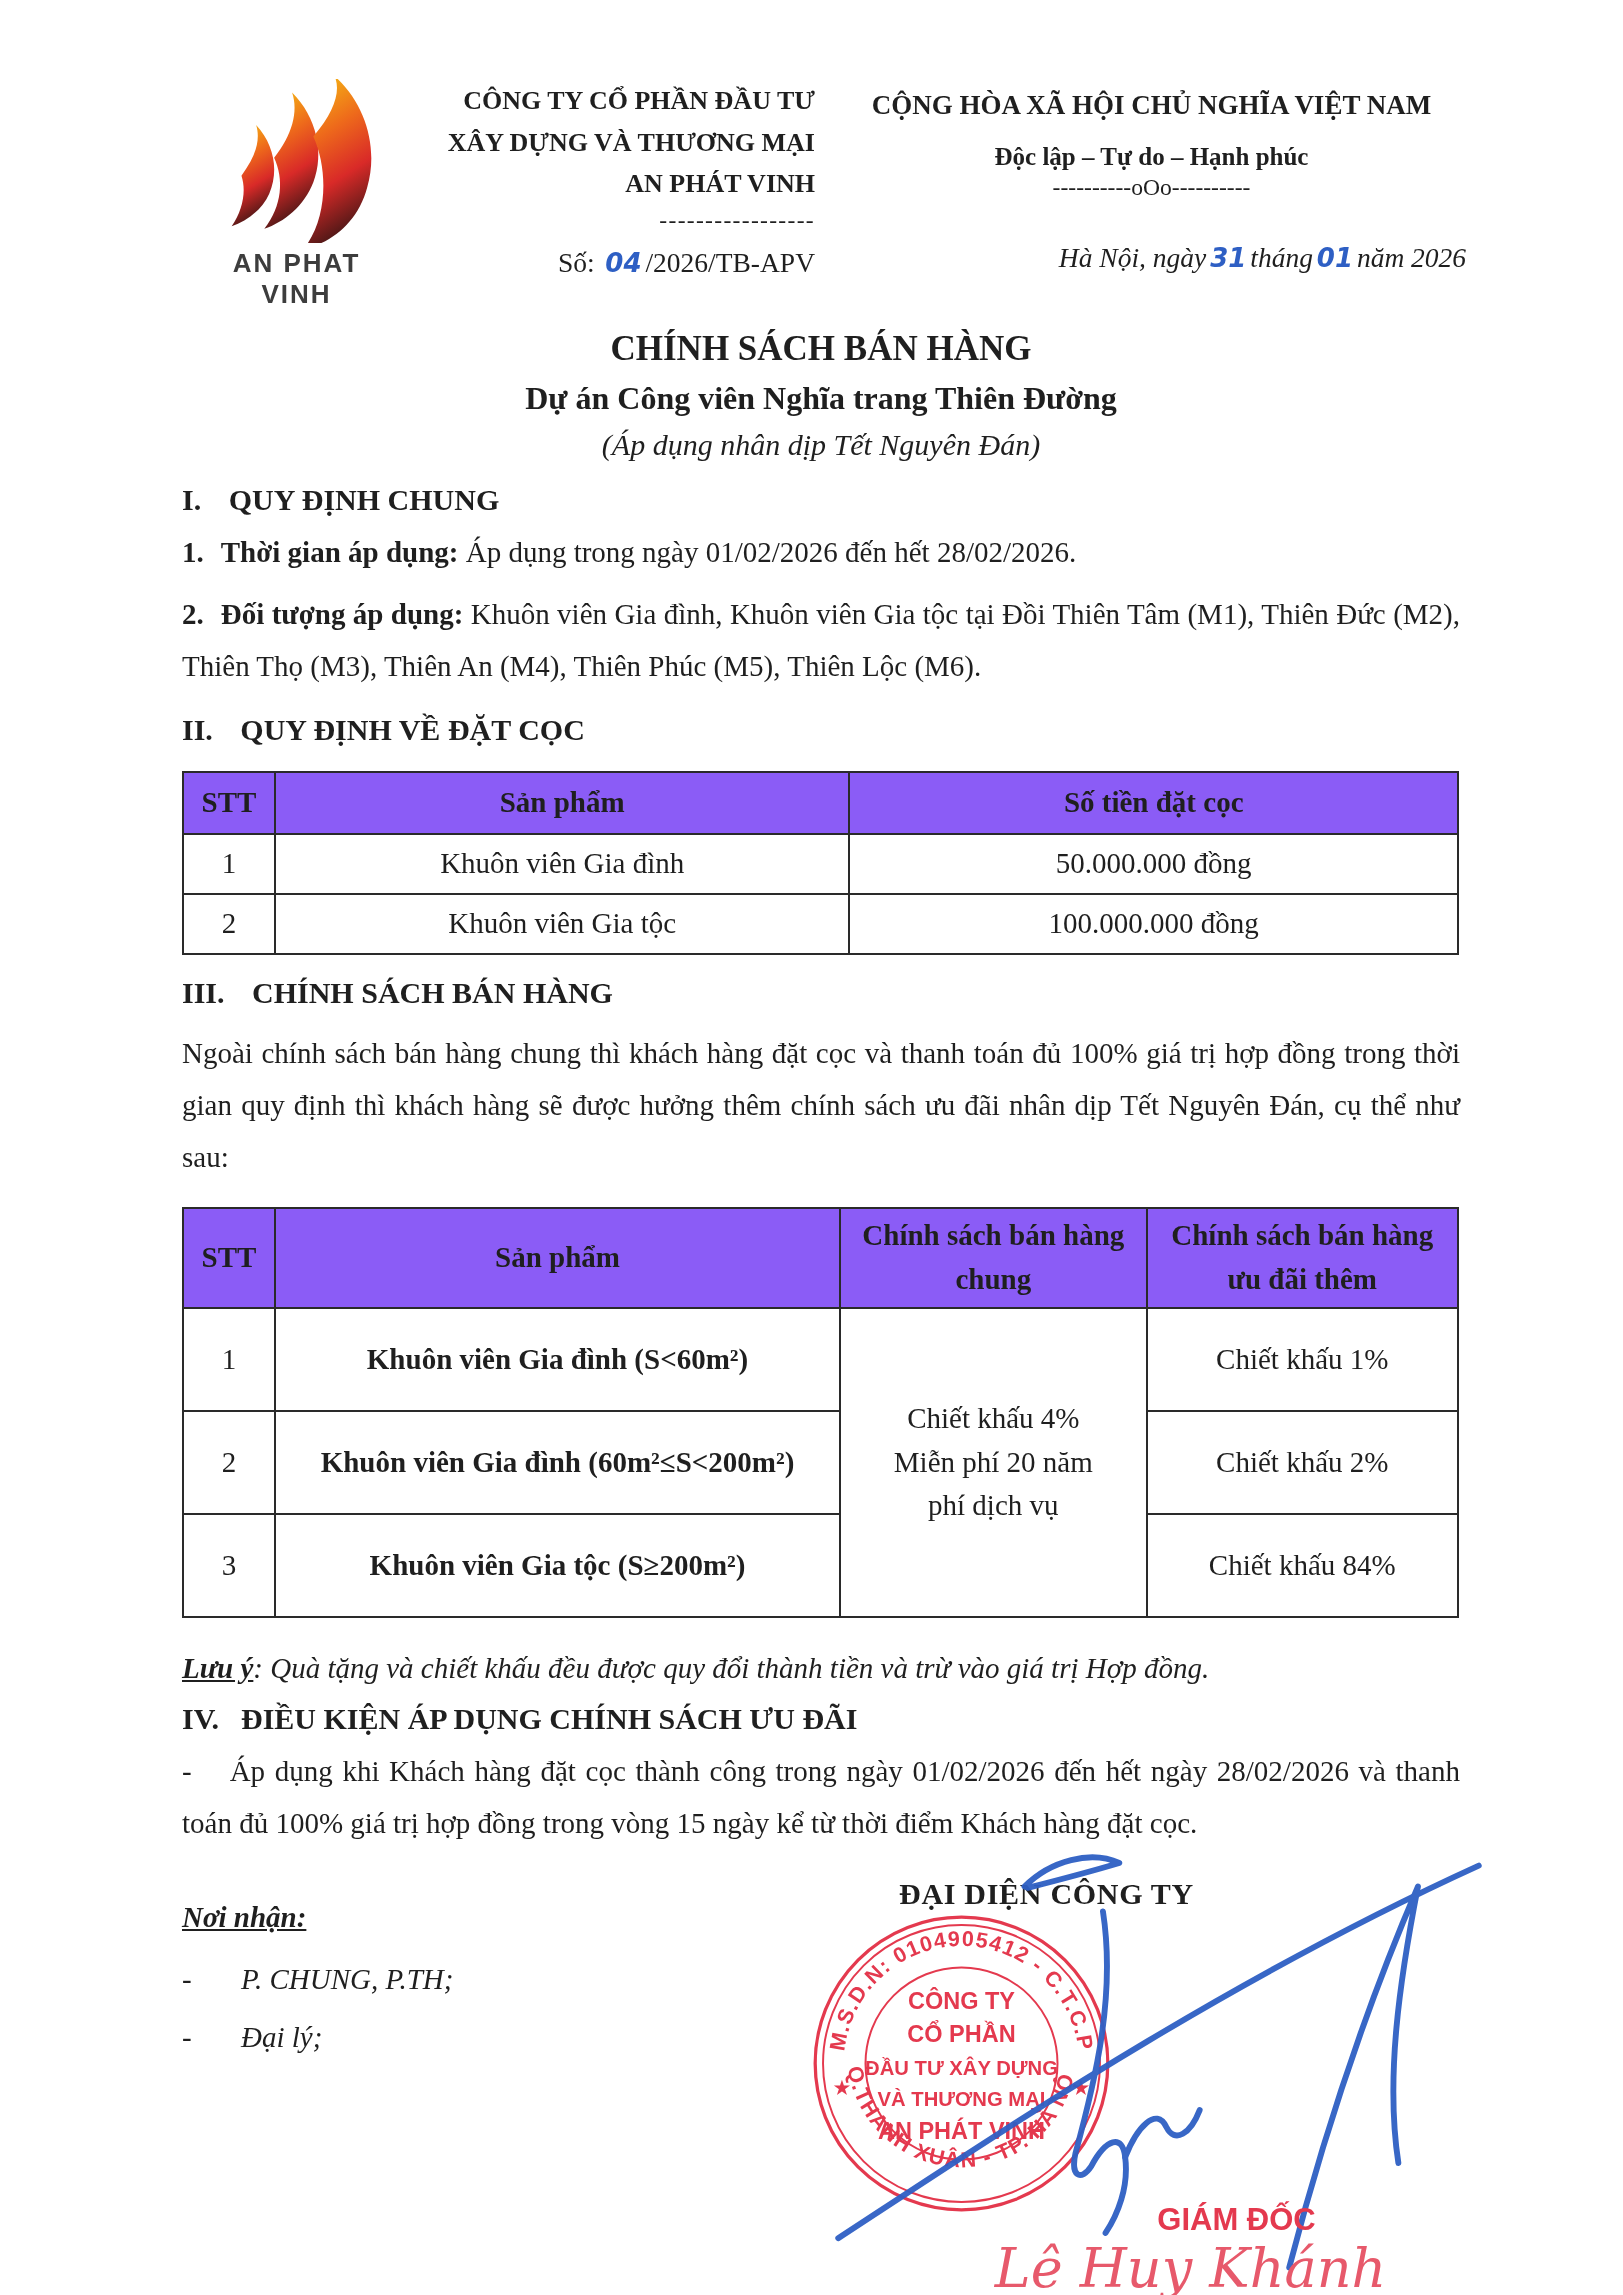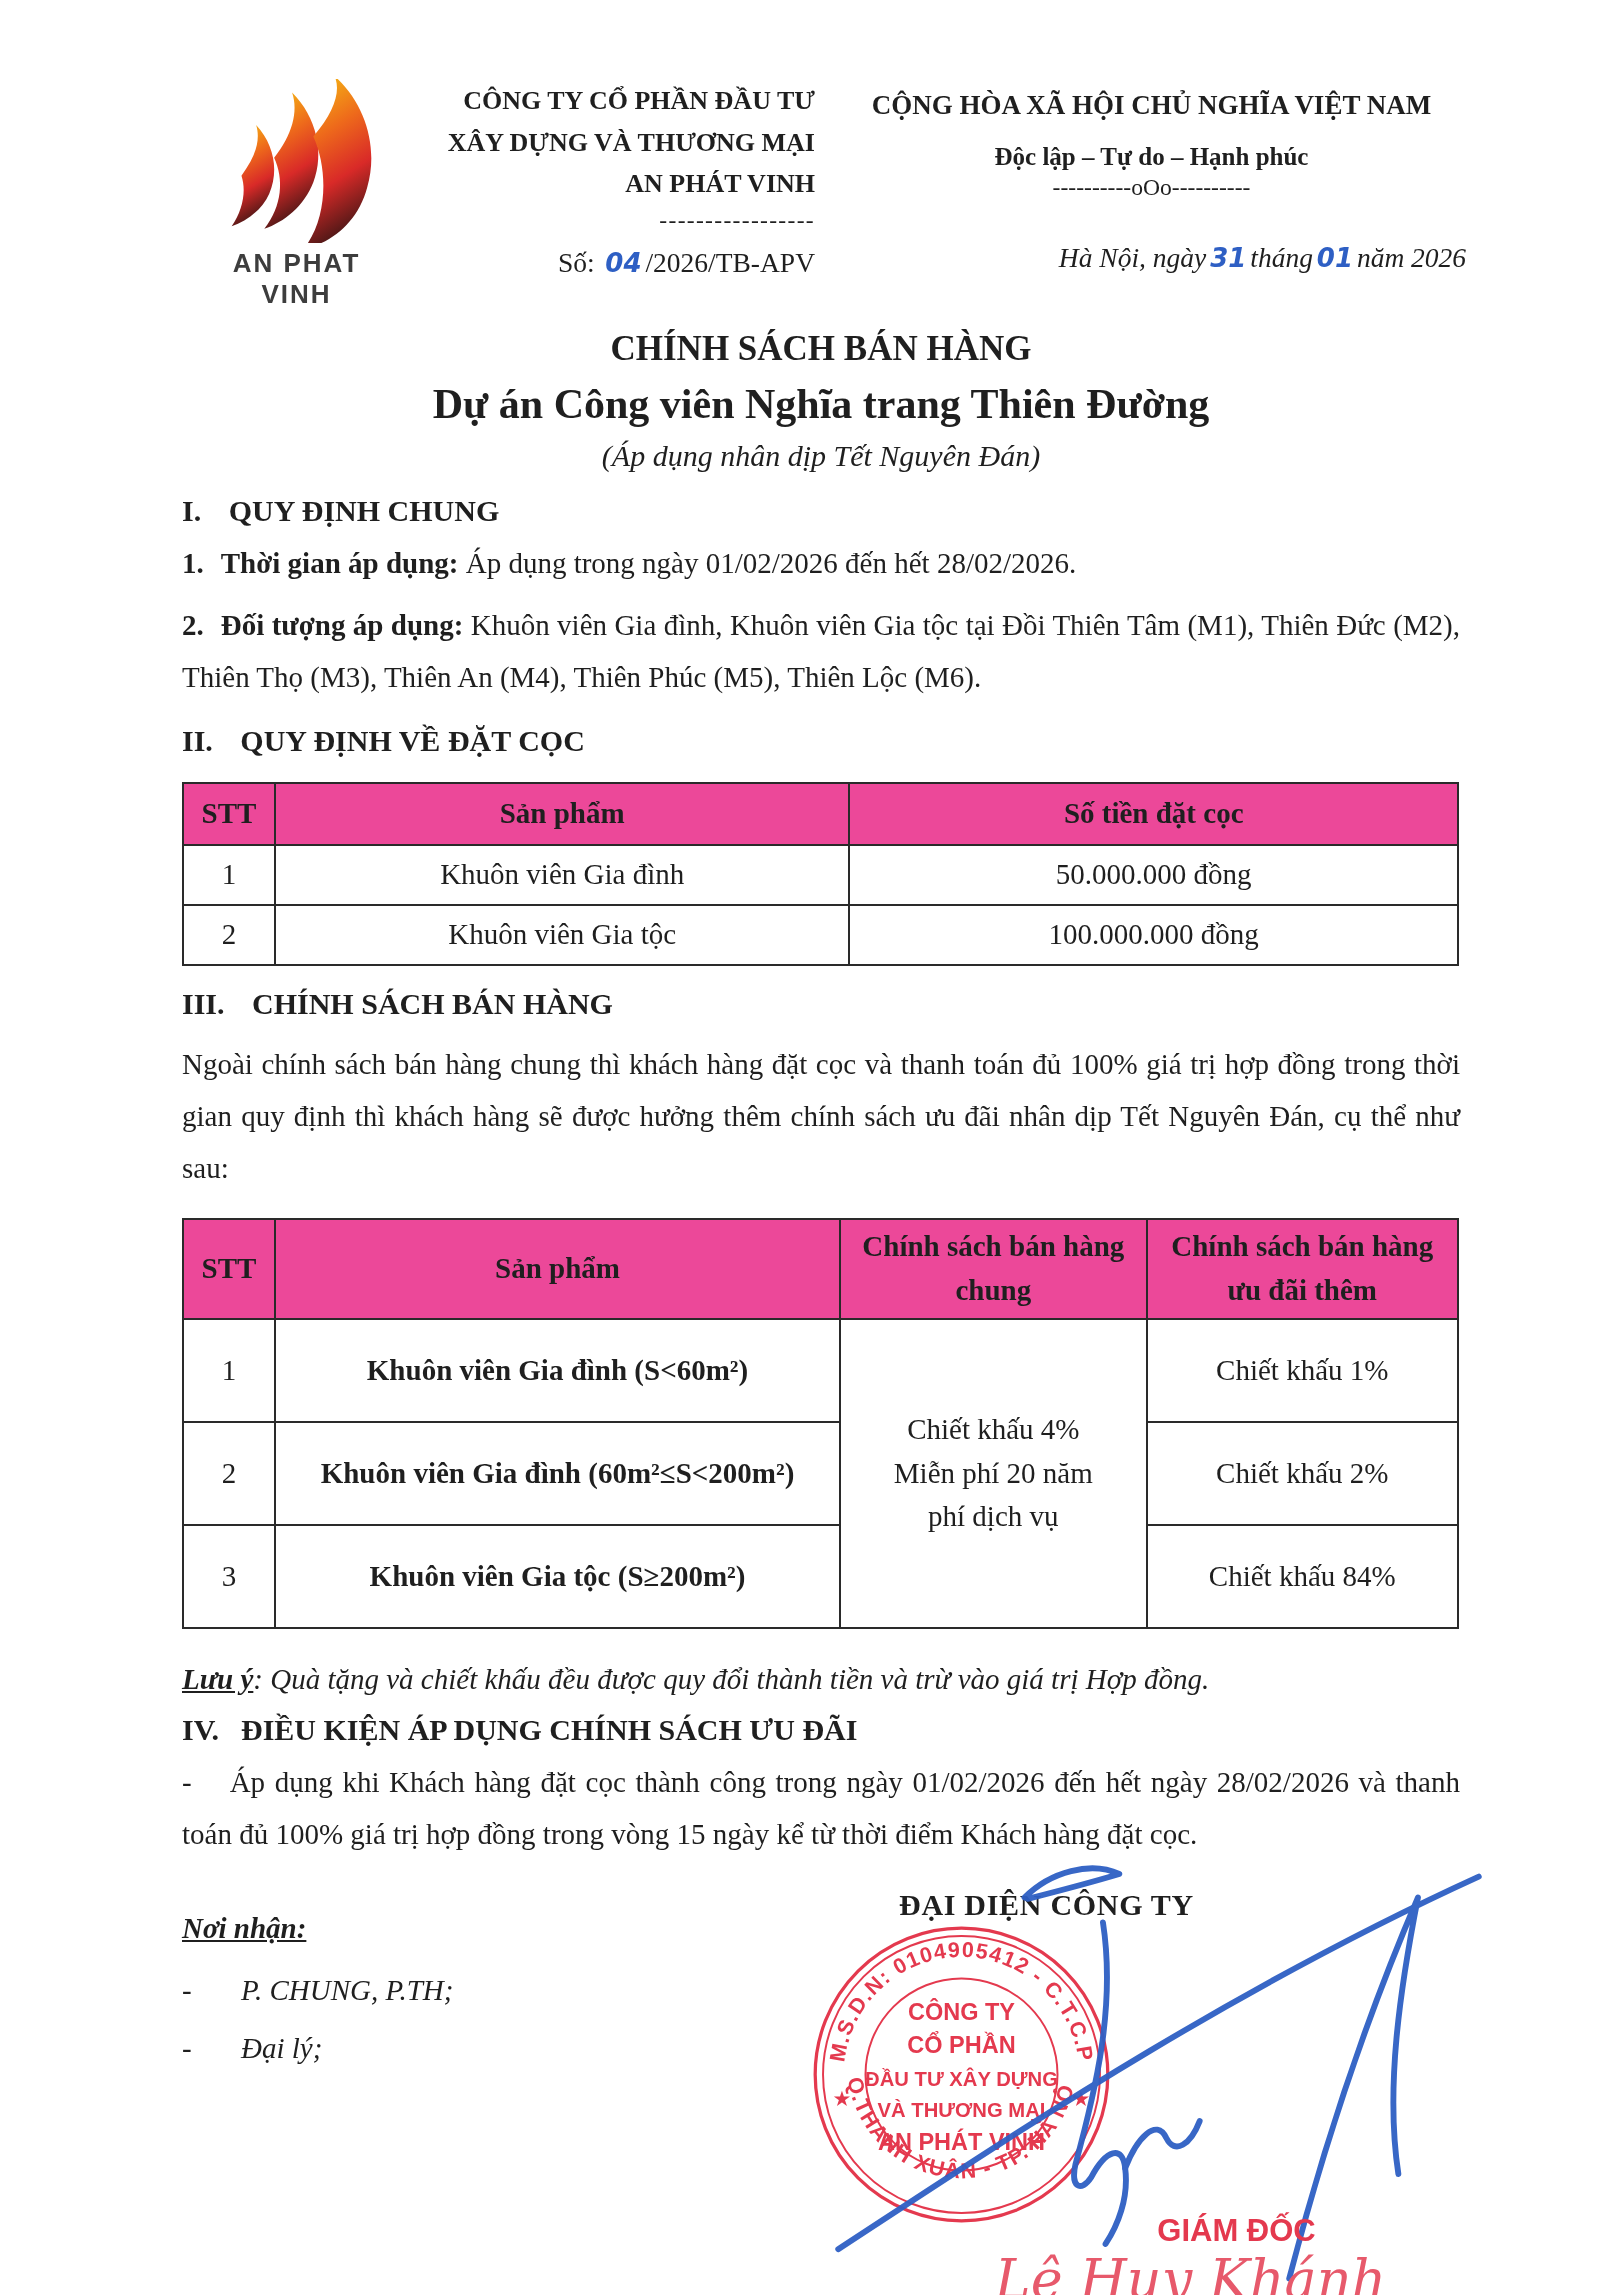--- a/index.html
+++ b/index.html
@@ -24,33 +24,33 @@
   .nat1{font-weight:bold;font-size:27px;}
   .nat2{font-weight:bold;font-size:25px;margin-top:22px;}
   .nat-div{font-size:23.6px;margin-top:2.6px;}
   .date-line{font-size:27.5px;font-style:italic;margin-top:41px;transform:translateX(111px);}
   .hand{font-family:"DejaVu Sans",sans-serif;font-style:italic;font-weight:bold;
     color:#2E5FC4;font-size:26px;padding:0 3.9px;}
 
   
   .content{padding:0 164px 0 182px;}
   .title-main{font-size:35px;font-weight:bold;text-align:center;margin-top:22px;}
-  .title-sub{font-size:42px;font-weight:bold;text-align:center;margin-top:10.5px;}
+  .title-sub{font-size:32px;font-weight:bold;text-align:center;margin-top:10.5px;}
   .title-note{font-size:30px;font-style:italic;text-align:center;margin-top:11.8px;}
 
   .sec{font-size:30px;font-weight:bold;margin-top:21px;}
   .sec .num{margin-right:27.5px;}
   .para{font-size:29px;line-height:1.8;text-align:justify;margin-top:9.2px;}
   .para .numb{font-weight:bold;margin-right:17px;}
   .dash{margin-right:38px;}
 
   table{border-collapse:collapse;margin-top:23.6px;width:1277px;}
   td,th{border:2.6px solid #2a2a2a;text-align:center;vertical-align:middle;
     font-size:29px;padding:0 9.2px;}
-  th{background:#ec4899;font-weight:bold;}
+  th{background:#8b5cf6;font-weight:bold;}
   .t1 th{height:60px;}
   .t1 td{height:58px;}
   .t2 th{height:98px;line-height:1.5;}
   .t2 td{height:101px;line-height:1.5;}
   .t2 .prod{font-weight:bold;}
   .merged span{display:block;}
 
   .note-line{font-size:29px;margin-top:34px;}
   .note-label{font-weight:bold;font-style:italic;text-decoration:underline;}
 

